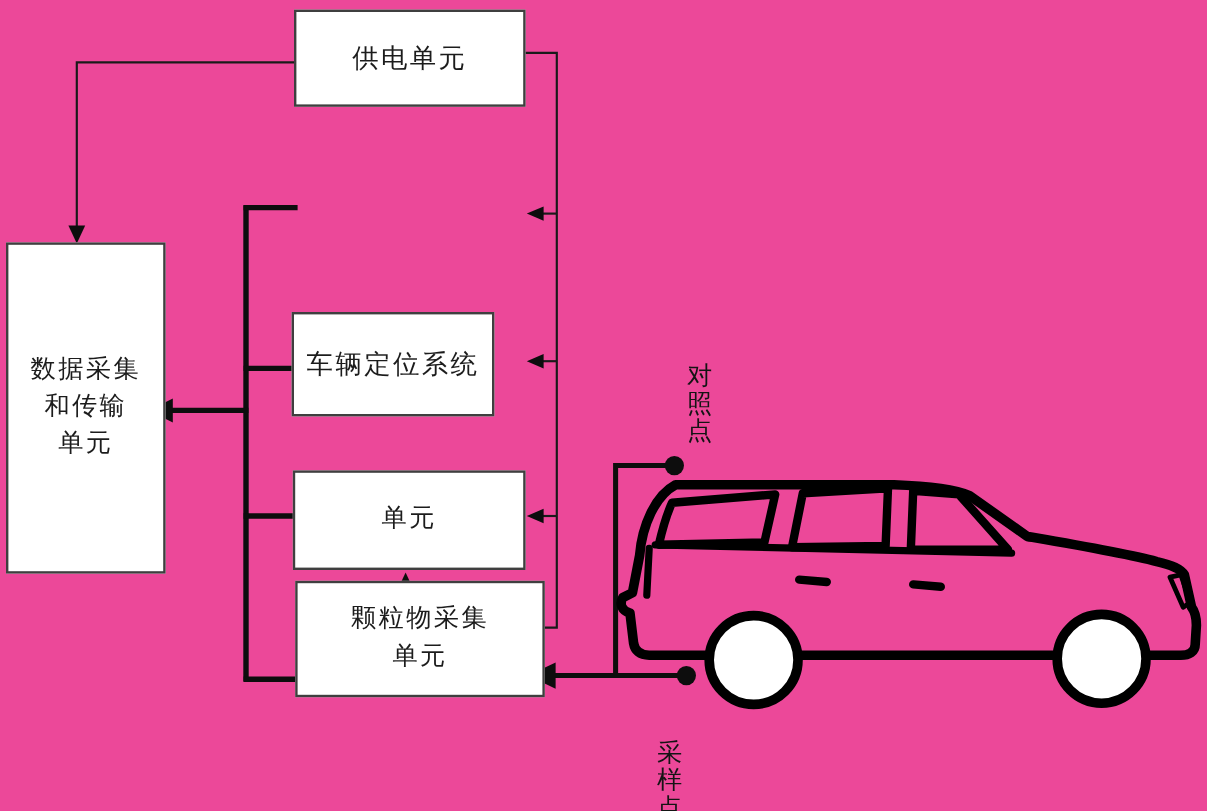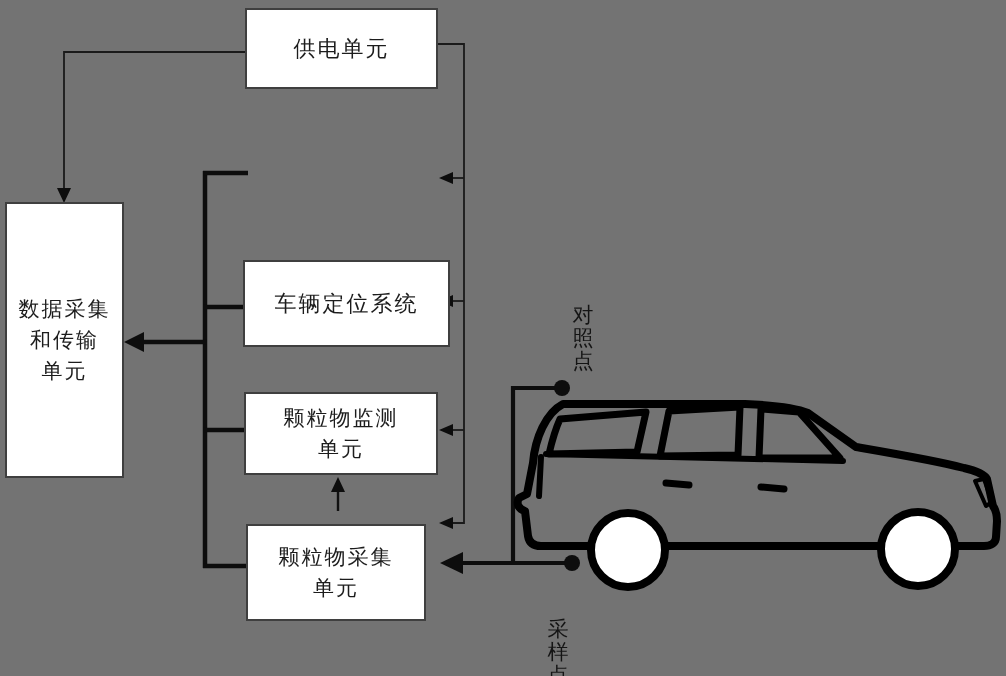--- a/index.html
+++ b/index.html
@@ -1,18 +1,18 @@
 <!DOCTYPE html>
 <html><head>
 <meta charset="utf-8">
 <style>
   html,body{margin:0;padding:0;background:#fff;}
   .canvas{
-    position:relative;width:1006px;height:676px;background:#737373;
-    font-family:Liberation Serif, serif;overflow:hidden;
+    position:relative;width:1006px;height:676px;background:#ec4899;
+    font-family:Liberation Mono, monospace;overflow:hidden;
   }
   .overlay{position:absolute;left:0;top:0;z-index:1;}
   .box{
     position:absolute;box-sizing:border-box;background:#ffffff;
     border:2px solid #3f3f3f;display:flex;align-items:center;justify-content:center;
     text-align:center;color:#1c1c1c;z-index:2;
   }
   .box .single{font-size:22px;letter-spacing:2px;white-space:nowrap;}
   .box .lines{font-size:21px;letter-spacing:2px;line-height:31px;}
   .vlabel{
@@ -116,41 +116,40 @@
 
       <path class="car" style="stroke-width:7" d="M 666 483 L 689 485"></path>
       <path class="car" style="stroke-width:7" d="M 761 487 L 784 489"></path>
     </g>
   </svg>
 
   <div class="box" style="left:245px;top:8px;width:193px;height:81px">
     <span class="single">供电单元</span>
   </div>
 
-  <div class="box" style="left:5px;top:202px;width:119px;height:276px">
+  <div class="box" style="left:5px;top:202px;width:133px;height:276px">
     <div class="lines">
       <div>数据采集</div>
       <div>和传输</div>
       <div>单元</div>
     </div>
   </div>
 
 
-  <div class="box" style="left:243px;top:260px;width:207px;height:87px">
+  <div class="box" style="left:243px;top:260px;width:169px;height:87px">
     <span class="single">车辆定位系统</span>
   </div>
 
   <div class="box" style="left:244px;top:392px;width:194px;height:83px">
     <div class="lines">
-      <div>颗粒物监测</div>
       <div>单元</div>
     </div>
   </div>
 
-  <div class="box" style="left:246px;top:524px;width:180px;height:97px">
+  <div class="box" style="left:246px;top:484px;width:208px;height:97px">
     <div class="lines">
       <div>颗粒物采集</div>
       <div>单元</div>
     </div>
   </div>
 
   <div class="vlabel" style="left:571px;top:291px">对照点</div>
 
   <div class="vlabel" style="left:546px;top:605px">采样点</div>
 

